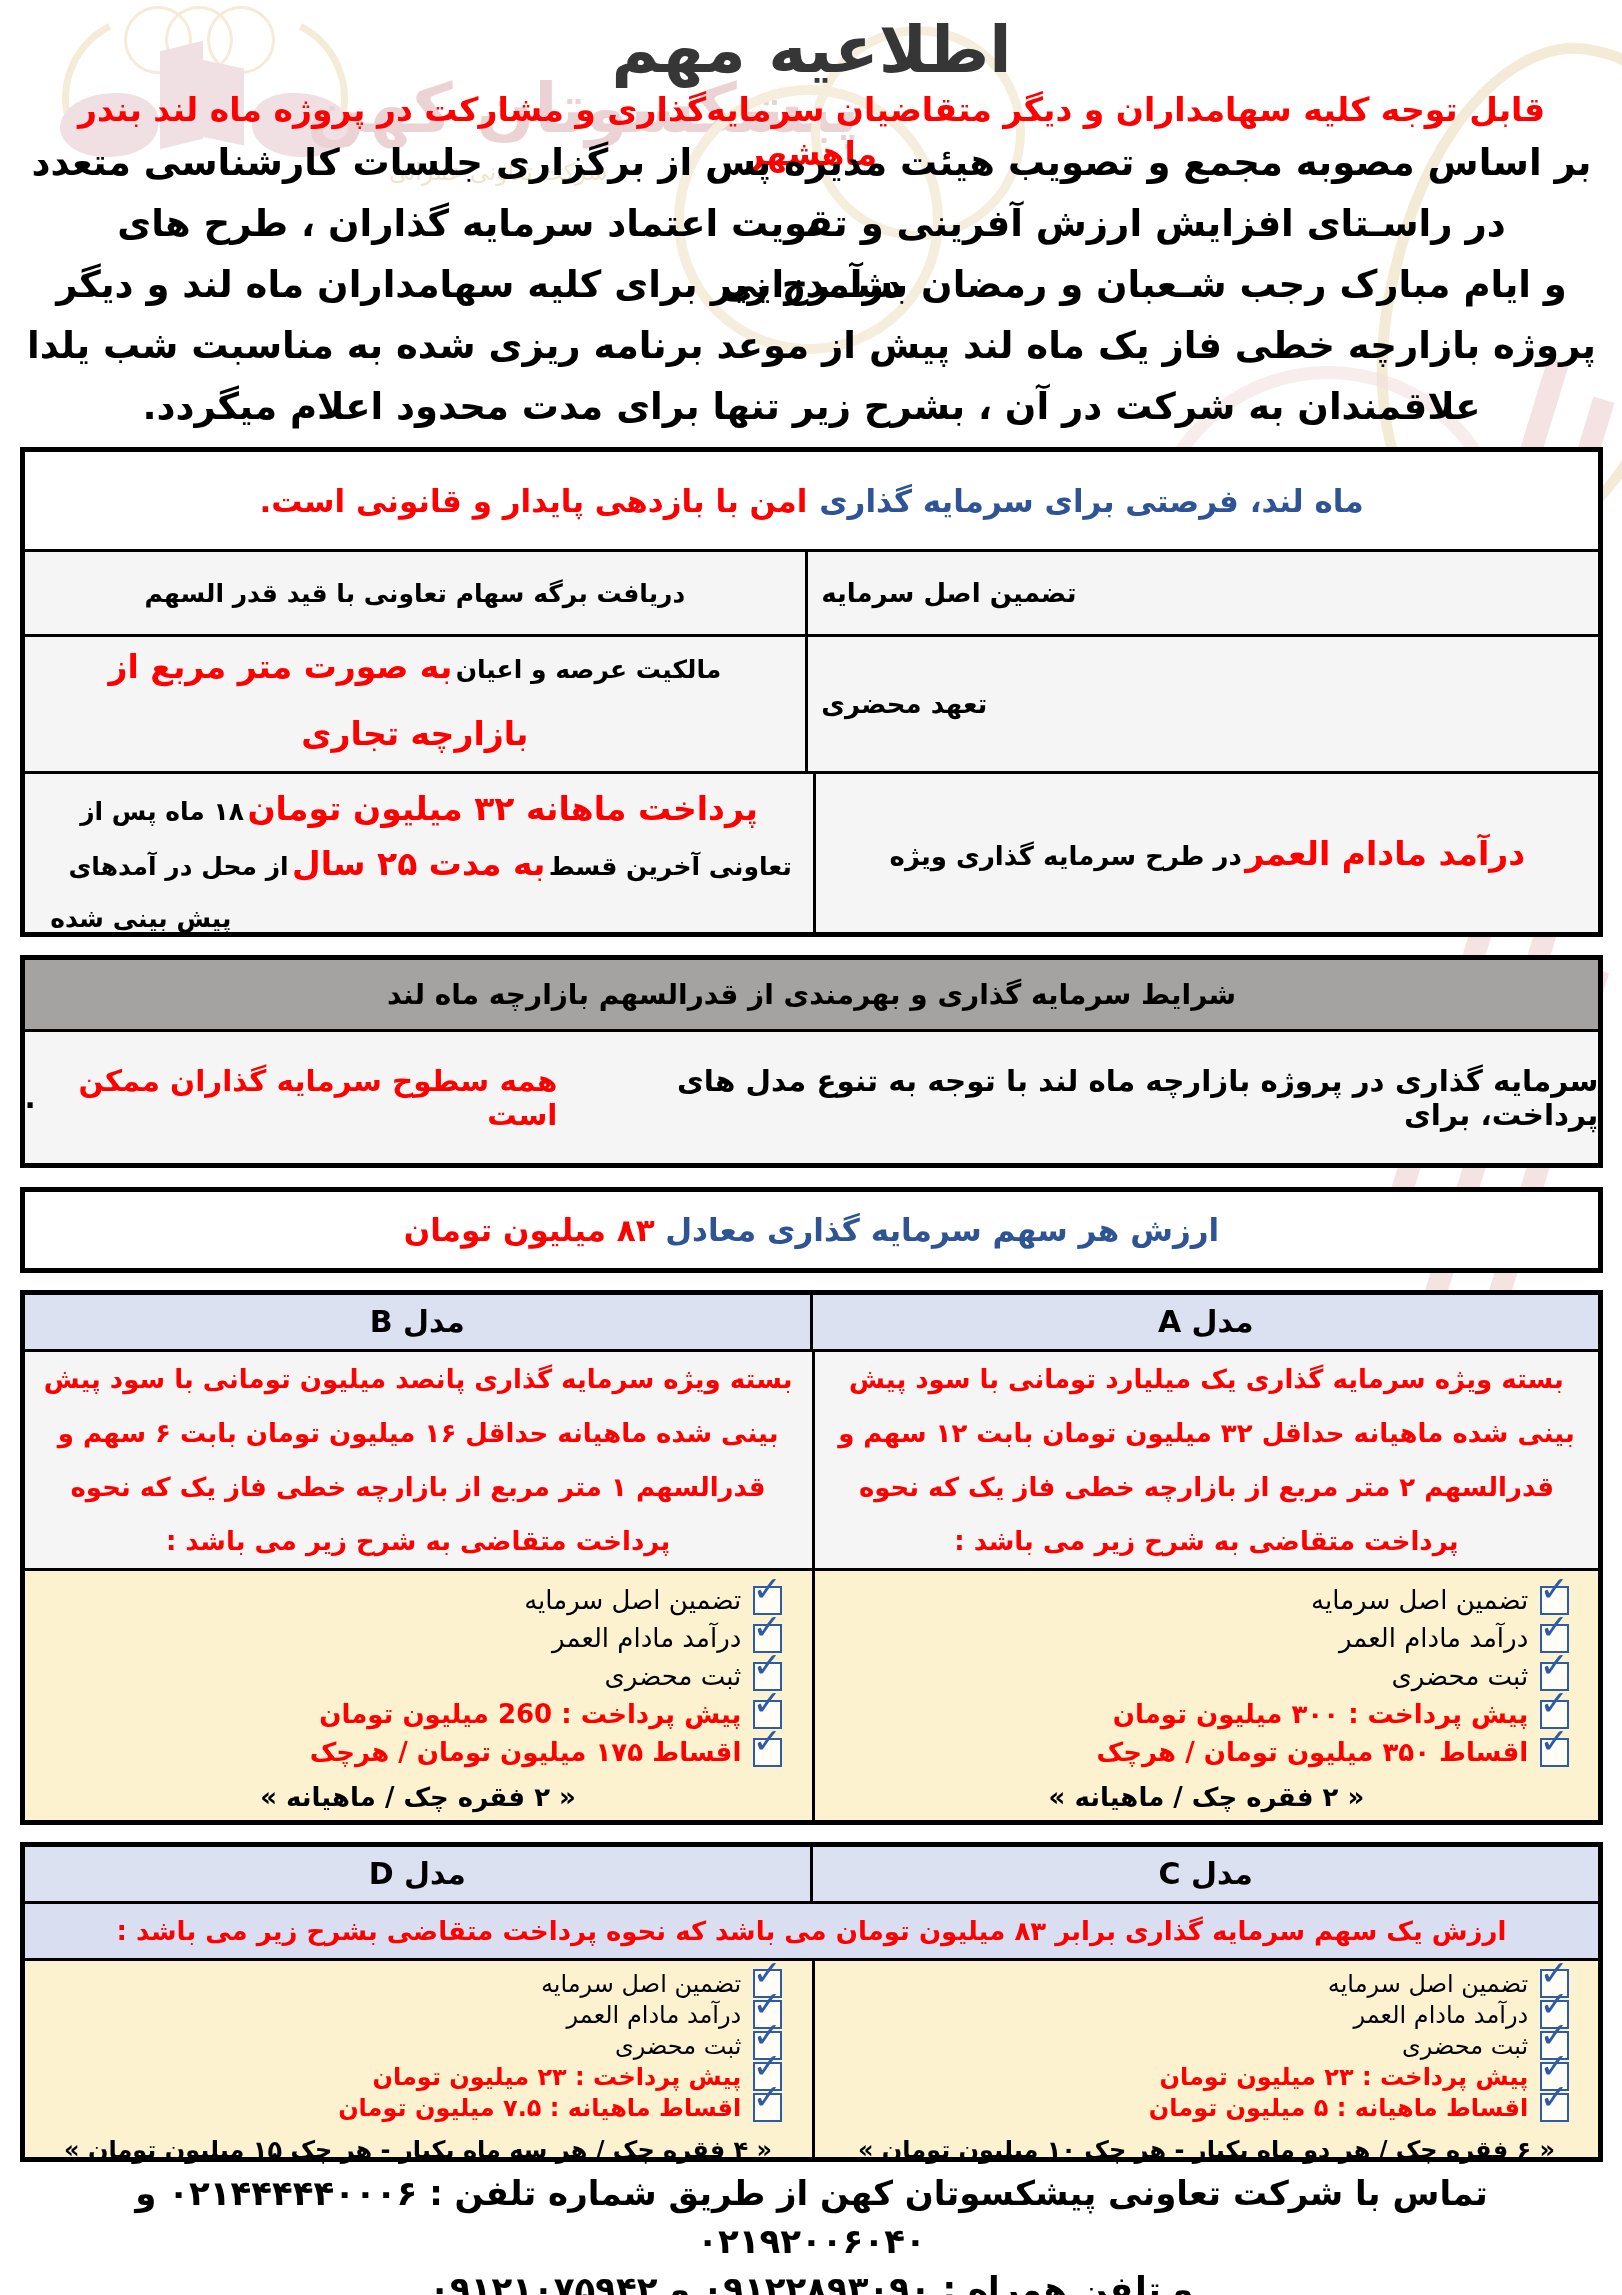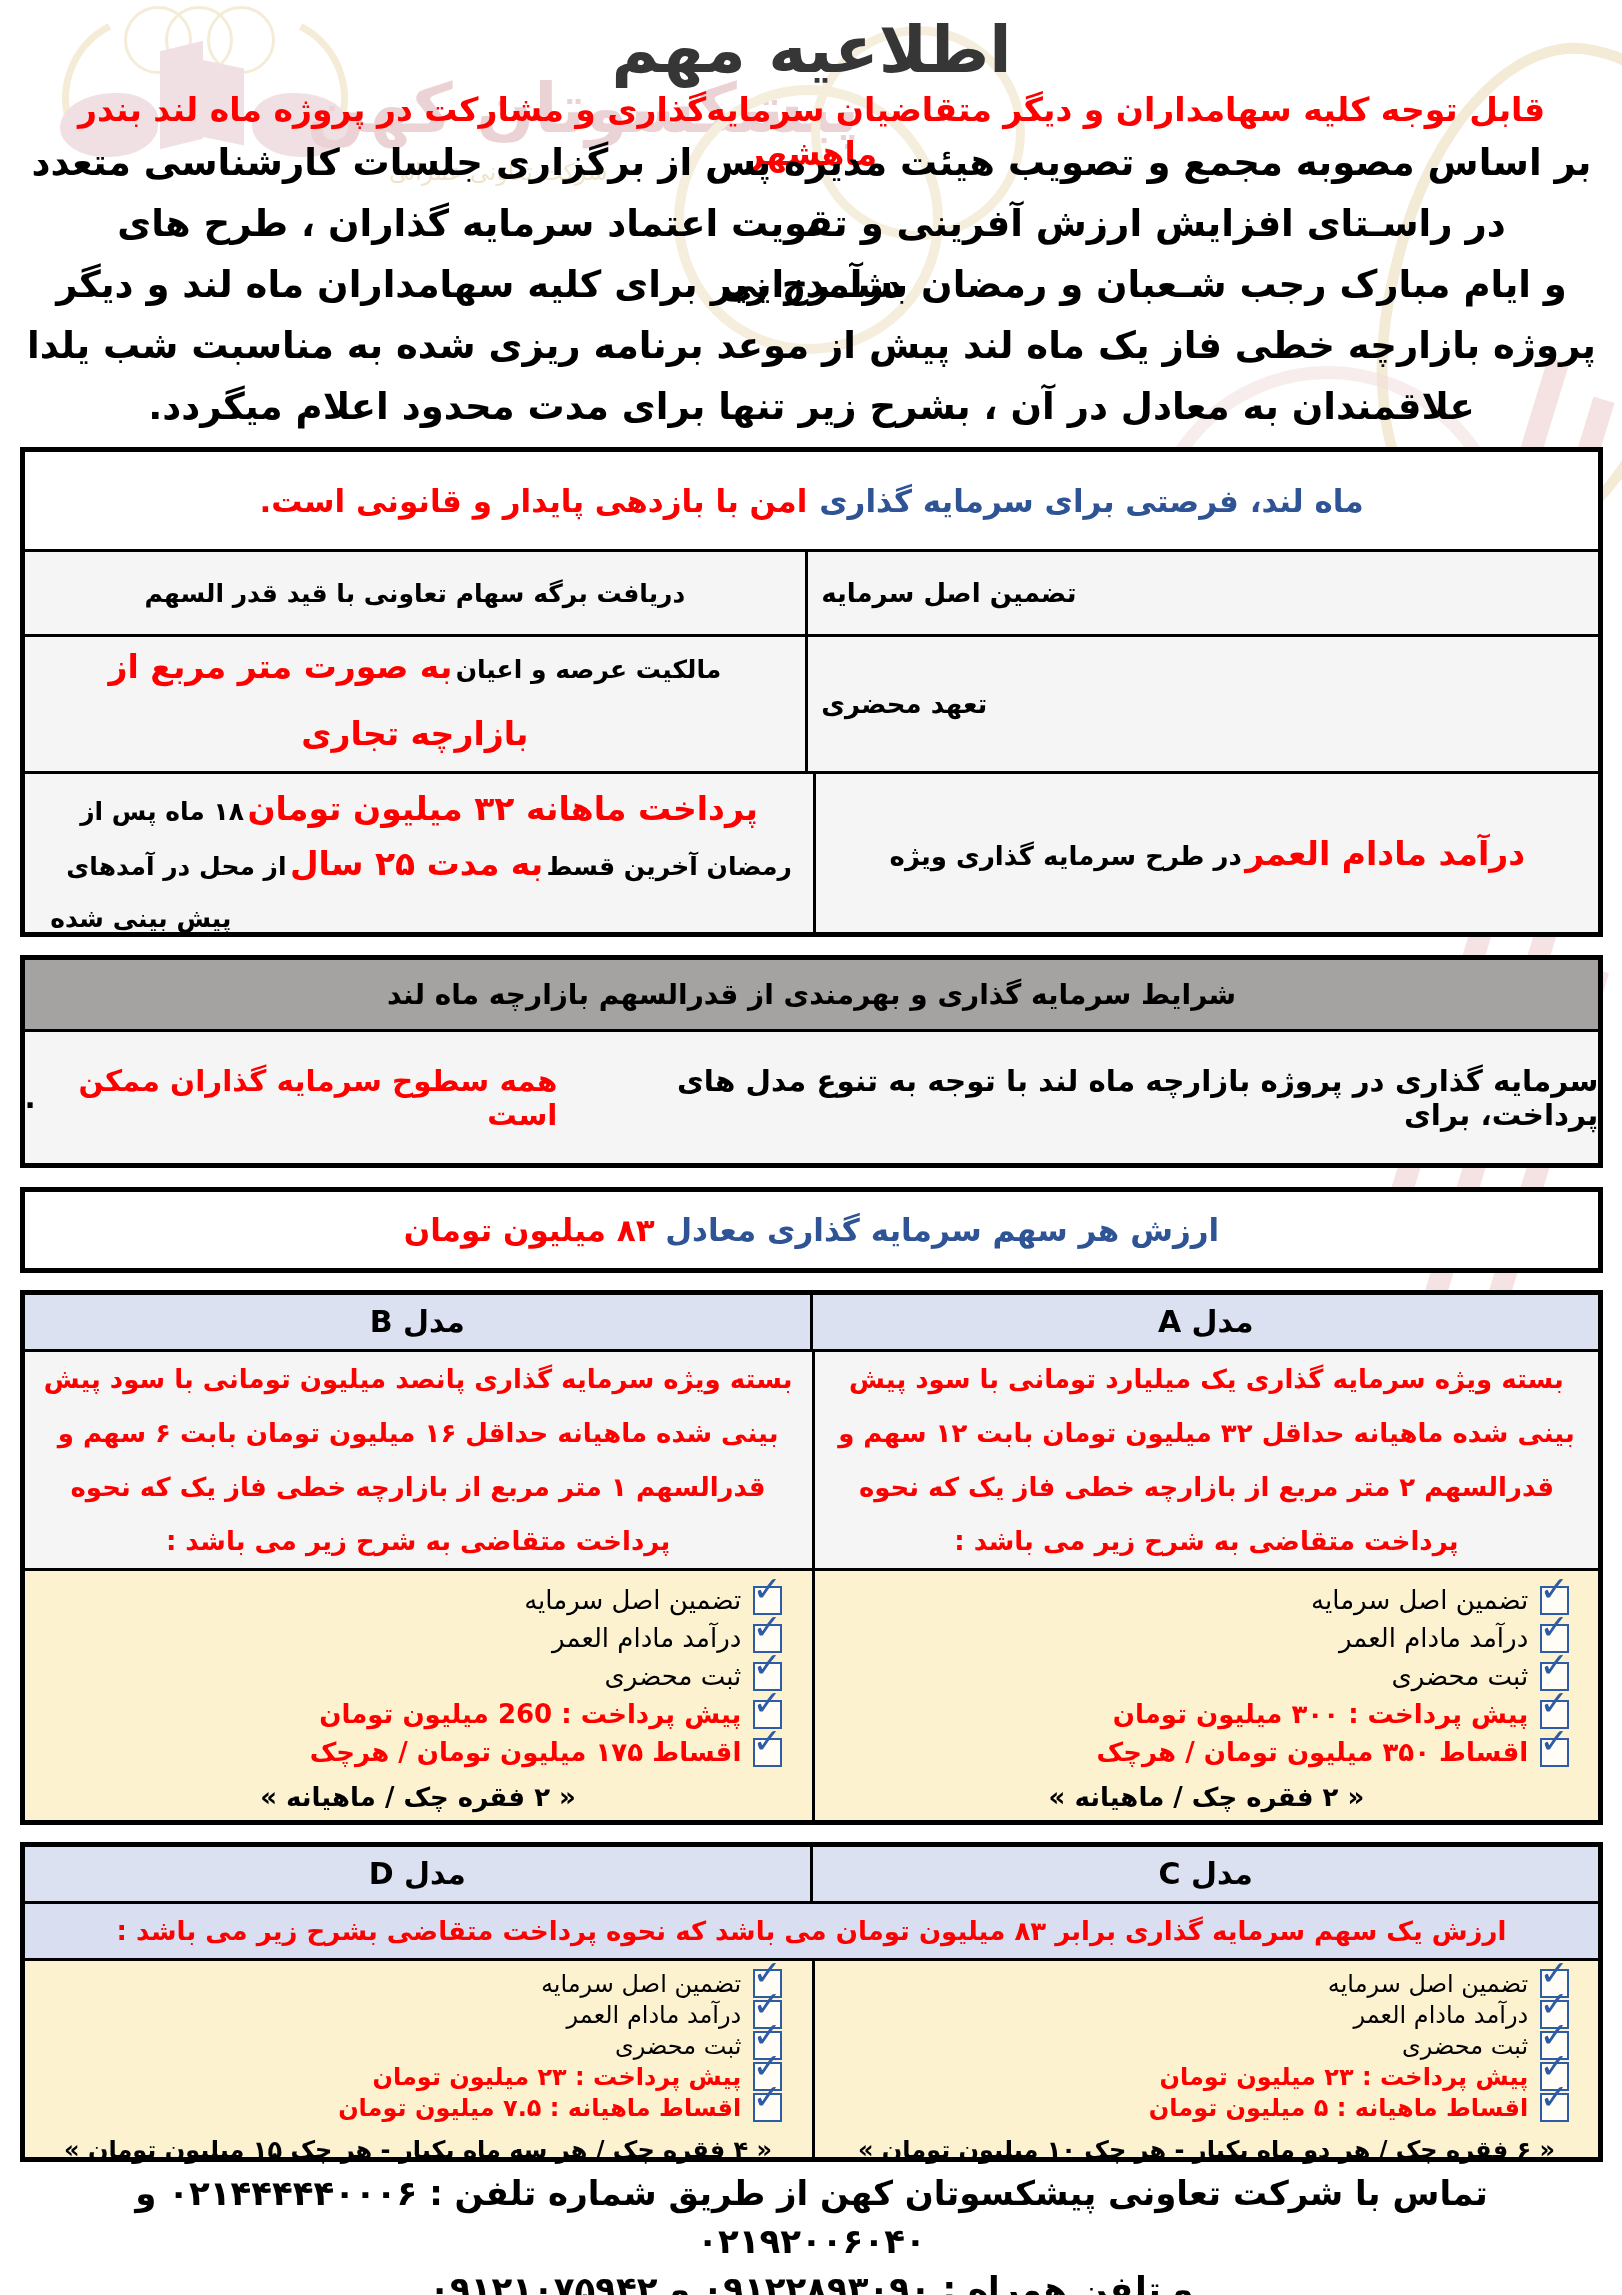--- a/index.html
+++ b/index.html
@@ -140,21 +140,21 @@
 
     <div class="page-title">اطلاعیه مهم</div>
 
     <div class="attention">قابل توجه کلیه سهامداران و دیگر متقاضیان سرمایه‌گذاری و مشارکت در پروژه ماه لند بندر ماهشهر</div>
 
     <div>
       <div class="intro-line">بر اساس مصوبه مجمع و تصویب هیئت مدیره پس از برگزاری جلسات کارشناسی متعدد ،</div>
       <div class="intro-line">در راسـتای افزایش ارزش آفرینی و تقویت اعتماد سرمایه گذاران ، طرح های درآمدزایی</div>
       <div class="intro-line">و ایام مبارک رجب شـعبان و رمضان بشــرح زیر برای کلیه سهامداران ماه لند و دیگر</div>
       <div class="intro-line">پروژه بازارچه خطی فاز یک ماه لند پیش از موعد برنامه ریزی شده به مناسبت شب یلدا</div>
-      <div class="intro-line">علاقمندان به معادل در آن ، بشرح زیر تنها برای مدت محدود اعلام میگردد.</div>
+      <div class="intro-line">علاقمندان به شرکت در آن ، بشرح زیر تنها برای مدت محدود اعلام میگردد.</div>
     </div>
 
     <div class="t1">
       <div class="t1-header">
         <span class="blue">ماه لند، فرصتی برای سرمایه گذاری</span>
         <span class="red">امن با بازدهی پایدار و قانونی است.</span>
       </div>
       <div class="t1-row row1">
         <div class="t1-cell t1-label">
           <span class="lab">تضمین اصل سرمایه</span>
@@ -182,21 +182,21 @@
             <span class="v-lg">درآمد مادام العمر</span>
             <span class="lab">در طرح سرمایه گذاری ویژه</span>
           </div>
         </div>
         <div class="t1-cell t1-val">
           <div class="r3l c">
             <span class="v-lg">پرداخت ماهانه ۳۲ میلیون تومان</span>
             <span class="v-sm">۱۸ ماه پس از</span>
           </div>
           <div class="r3l r">
-            <span class="v-sm">رمضان آخرین قسط</span>
+            <span class="v-sm">تعاونی آخرین قسط</span>
             <span class="v-lg">به مدت ۲۵ سال</span>
             <span class="v-sm">از محل در آمدهای</span>
           </div>
           <div class="r3l l">
             <span class="v-sm">پیش بینی شده</span>
           </div>
         </div>
       </div>
     </div>
 

